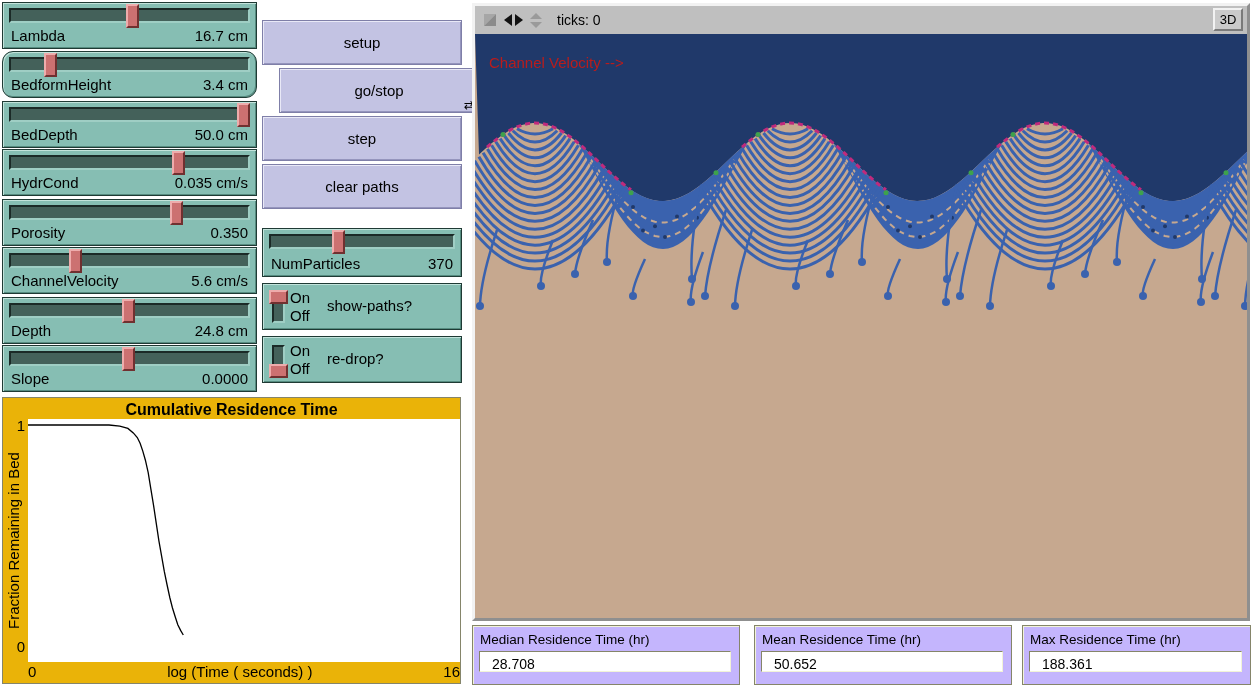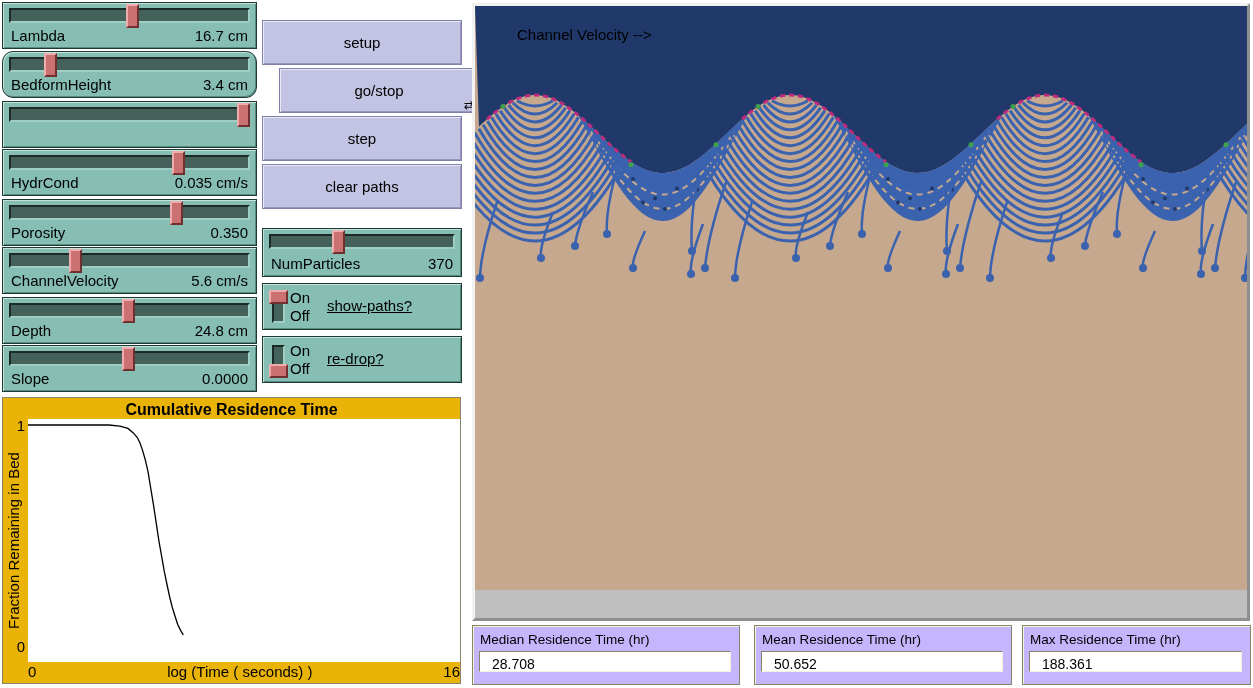--- a/index.html
+++ b/index.html
@@ -14,21 +14,21 @@
   .handle{position:absolute;top:1px;width:13px;height:24px;background:#cc7171;
           border:2px solid;border-color:#eeacac #703030 #703030 #eeacac;box-sizing:border-box;}
   .srow{position:absolute;left:8px;right:8px;bottom:4px;display:flex;justify-content:space-between;
         font-size:15px;white-space:nowrap;}
   
   .channel{position:absolute;left:9px;top:8px;width:13px;height:31px;background:#44615a;
            border:2px solid;border-color:#1b2a27 #9fcec4 #9fcec4 #1b2a27;box-sizing:border-box;}
   .knob{position:absolute;left:6px;width:19px;height:14px;background:#cc7171;
         border:2px solid;border-color:#eeacac #703030 #703030 #eeacac;box-sizing:border-box;}
   .onoff{position:absolute;left:27px;top:4px;font-size:15px;line-height:19px;}
-  .swlabel{position:absolute;left:64px;top:13px;font-size:15px;text-decoration:underline;}
+  .swlabel{position:absolute;left:64px;top:13px;font-size:15px;}
   
   .btn{position:absolute;box-sizing:border-box;background:#c3c3e3;border:1px solid #7f7fa8;
        box-shadow:inset 1px 1px 0 #e9e9f7, inset -1px -1px 0 #9595bd;
        display:flex;align-items:center;justify-content:center;font-size:15px;cursor:pointer;}
   .forever{position:absolute;right:4px;bottom:1px;font-size:12px;line-height:12px;}
   
   .plot{position:absolute;left:2px;top:397px;width:459px;height:287px;background:#eab308;
         border:1px solid #85856a;box-sizing:border-box;}
   .plot-title{text-align:center;font-weight:bold;font-size:16px;margin-top:3px;}
   .plot-canvas{position:absolute;left:25px;top:21px;width:432px;height:243px;background:#ffffff;}
@@ -40,21 +40,21 @@
   
   .view{position:absolute;left:472px;top:3px;width:778px;height:618px;box-sizing:border-box;
         border:3px solid;border-color:#f2f2f2 #8f8f8f #8f8f8f #f2f2f2;background:#bfbfbf;}
   .viewbar{position:relative;height:28px;background:#bfbfbf;}
   .viewbar .ticks{position:absolute;left:82px;top:6px;font-size:14px;}
   .baricon{position:absolute;top:7px;}
   .btn3d{position:absolute;right:4px;top:2px;width:30px;height:23px;background:#cacaca;
          border:2px solid;border-color:#f2f2f2 #7a7a7a #7a7a7a #f2f2f2;box-sizing:border-box;
          display:flex;align-items:center;justify-content:center;font-size:13px;cursor:pointer;}
   .world{position:relative;width:772px;height:584px;}
-  .worldlabel{position:absolute;left:14px;top:20px;color:#000000;font-size:15px;margin-left:28px;}
+  .worldlabel{position:absolute;left:14px;top:20px;color:#b91c1c;font-size:15px;}
   
   .monitor{position:absolute;top:625px;height:60px;background:#c4b5fd;border:1px solid #85856a;
            box-shadow:inset 1px 1px 0 #f2f3d8;box-sizing:border-box;}
   .mlabel{position:absolute;left:7px;top:6px;font-size:13.5px;white-space:nowrap;}
   .mvalue{position:absolute;left:6px;right:8px;top:25px;height:21px;background:#ffffff;
           border:1px solid;border-color:#85856a #f2f3d8 #f2f3d8 #85856a;box-sizing:border-box;
           font-size:14px;line-height:24px;padding-left:12px;}
 </style>
 </head>
 <body>
@@ -74,20 +74,24 @@
         <div class="track"></div>
         <div class="handle" style="left: 40.5px;"></div>
         <div class="srow">
           <span>BedformHeight</span>
           <span>3.4 cm</span>
         </div>
       </div>
       <div class="widget teal" style="left: 2px; top: 101px; width: 255px; height: 47px;">
         <div class="track"></div>
         <div class="handle" style="left: 233.7px;"></div>
+        <div class="srow">
+          <span>BedDepth</span>
+          <span>50.0 cm</span>
+        </div>
       </div>
       <div class="widget teal" style="left: 2px; top: 149px; width: 255px; height: 47px;">
         <div class="track"></div>
         <div class="handle" style="left: 169.3px;"></div>
         <div class="srow">
           <span>HydrCond</span>
           <span>0.035 cm/s</span>
         </div>
       </div>
       <div class="widget teal" style="left: 2px; top: 199px; width: 255px; height: 47px;">
@@ -173,20 +177,36 @@
     <div class="ytick" style="top:240px">0</div>
     <div class="ylabel">Fraction Remaining in Bed</div>
     <div class="xrow">
       <span>0</span>
       <span>log (Time ( seconds) )</span>
       <span>16</span>
     </div>
   </div>
 
   <div class="view">
+    <div class="viewbar">
+      <svg class="baricon" style="left:8px" width="14" height="14">
+        <polygon points="1,13 13,1 1,1" fill="#a6a6a6"></polygon>
+        <polygon points="1,13 13,1 13,13" fill="#8b8b8b"></polygon>
+      </svg>
+      <svg class="baricon" style="left:28px" width="22" height="14">
+        <polygon points="9,1 9,13 1,7" fill="#111"></polygon>
+        <polygon points="12,1 12,13 20,7" fill="#111"></polygon>
+      </svg>
+      <svg class="baricon" style="left:54px" width="14" height="16">
+        <polygon points="7,0 13,6 1,6" fill="#9a9a9a"></polygon>
+        <polygon points="7,15 13,9 1,9" fill="#9a9a9a"></polygon>
+      </svg>
+      <span class="ticks">ticks: 0</span>
+      <div class="btn3d">3D</div>
+    </div>
     <div class="world">
       <svg id="world-svg" width="772" height="584">
           <rect x="0" y="0" width="772" height="584" fill="#c6a88f"></rect>
           <path d="M0,0 L772,0 L772,117.8 L772,117.8 L766,123.4 L760,129.2 L754,134.9 L748,140.5 L742,145.8 L736,150.7 L730,155.1 L724,159.0 L718,162.1 L712,164.5 L706,166.1 L700,166.9 L694,166.9 L688,165.9 L682,164.2 L676,161.7 L670,158.4 L664,154.5 L658,149.9 L652,145.0 L646,139.6 L640,134.0 L634,128.2 L628,122.5 L622,116.9 L616,111.5 L610,106.5 L604,101.9 L598,97.9 L592,94.6 L586,92.0 L580,90.2 L574,89.2 L568,89.0 L562,89.8 L556,91.3 L550,93.6 L544,96.7 L538,100.5 L532,104.9 L526,109.8 L520,115.0 L514,120.6 L508,126.3 L502,132.1 L496,137.7 L490,143.2 L484,148.3 L478,153.0 L472,157.1 L466,160.6 L460,163.4 L454,165.4 L448,166.6 L442,167.0 L436,166.5 L430,165.2 L424,163.0 L418,160.1 L412,156.5 L406,152.3 L400,147.5 L394,142.3 L388,136.8 L382,131.1 L376,125.4 L370,119.7 L364,114.1 L358,108.9 L352,104.1 L346,99.8 L340,96.2 L334,93.2 L328,91.0 L322,89.6 L316,89.0 L310,89.3 L304,90.4 L298,92.4 L292,95.1 L286,98.5 L280,102.6 L274,107.3 L268,112.4 L262,117.8 L256,123.4 L250,129.2 L244,134.9 L238,140.5 L232,145.8 L226,150.7 L220,155.1 L214,159.0 L208,162.1 L202,164.5 L196,166.1 L190,166.9 L184,166.9 L178,165.9 L172,164.2 L166,161.7 L160,158.4 L154,154.5 L148,149.9 L142,145.0 L136,139.6 L130,134.0 L124,128.2 L118,122.5 L112,116.9 L106,111.5 L100,106.5 L94,101.9 L88,97.9 L82,94.6 L76,92.0 L70,90.2 L64,89.2 L58,89.0 L52,89.8 L46,91.3 L40,93.6 L34,96.7 L28,100.5 L22,104.9 L16,109.8 L10,115.0 L4,120.6 Z" fill="#20396a"></path>
           <path d="M103,108.9 L108,113.2 L113,117.8 L118,122.5 L123,127.3 L128,132.1 L133,136.8 L138,141.4 L143,145.8 L148,149.9 L153,153.7 L158,157.1 L163,160.1 L168,162.6 L173,164.5 L178,165.9 L183,166.8 L188,167.0 L193,166.6 L198,165.7 L203,164.2 L208,162.1 L213,159.6 L218,156.5 L223,153.0 L228,149.1 L233,145.0 L238,140.5 L243,135.9 L248,131.1 L253,126.3 L258,121.5 L263,116.9 L268,112.4 L273,108.1 L273,108.1 L268,116.8 L263,126.0 L258,135.3 L253,144.6 L248,153.6 L243,162.3 L238,170.6 L233,178.4 L228,185.6 L223,192.1 L218,198.0 L213,203.0 L208,207.2 L203,210.5 L198,213.0 L193,214.5 L188,215.0 L183,214.6 L178,213.2 L173,210.9 L168,207.7 L163,203.6 L158,198.6 L153,192.9 L148,186.4 L143,179.2 L138,171.5 L133,163.2 L128,154.6 L123,145.5 L118,136.3 L113,126.9 L108,117.7 L103,108.9 Z" fill="#3a62ae"></path>
           <path d="M115,124.6 L120,131.4 L125,138.2 L130,144.8 L135,151.2 L140,157.4 L145,163.1 L150,168.4 L155,173.2 L160,177.4 L165,181.0 L170,184.0 L175,186.2 L180,187.7 L185,188.5 L190,188.5 L195,187.8 L200,186.3 L205,184.1 L210,181.2 L215,177.6 L220,173.4 L225,168.6 L230,163.4 L235,157.7 L240,151.6 L245,145.2 L250,138.6 L255,131.8 L260,125.0" fill="none" stroke="#c6a88f" stroke-width="2" stroke-dasharray="6 5"></path>
           <path d="M115,127.9 L120,136.1 L125,144.2 L130,152.1 L135,159.6 L140,166.8 L145,173.5 L150,179.7 L155,185.2 L160,190.1 L165,194.3 L170,197.7 L175,200.2 L180,202.0 L185,202.9 L190,202.9 L195,202.1 L200,200.4 L205,197.8 L210,194.5 L215,190.4 L220,185.6 L225,180.1 L230,174.0 L235,167.3 L240,160.2 L245,152.6 L250,144.8 L255,136.8 L260,128.6" fill="none" stroke="#c6a88f" stroke-width="2" stroke-dasharray="6 5"></path>
           <circle cx="158" cy="173.1" r="2" fill="#20396a"></circle>
           <circle cx="180" cy="192.3" r="2" fill="#20396a"></circle>
           <circle cx="202" cy="182.5" r="2" fill="#20396a"></circle>

